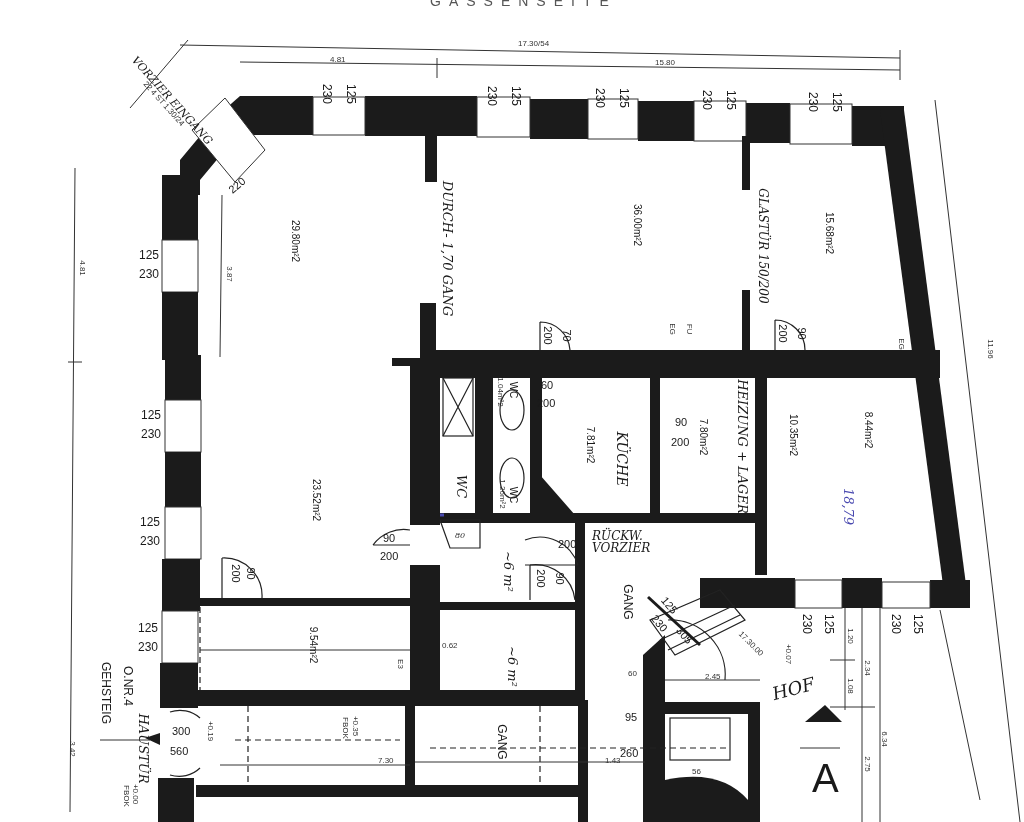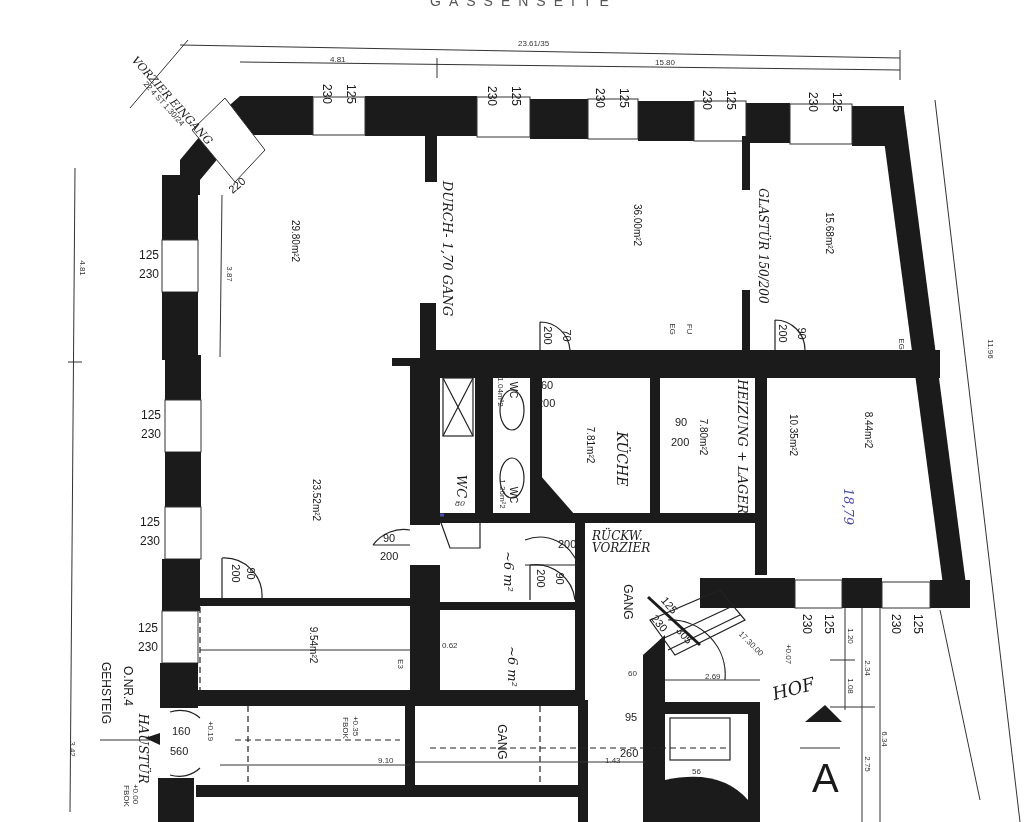--- a/index.html
+++ b/index.html
@@ -142,30 +142,30 @@
   <rect class="thin" x="443" y="378" width="30" height="58"></rect>
   <path class="thin" d="M443,378 L473,436 M473,378 L443,436"></path>
   <ellipse class="thin" cx="512" cy="410" rx="12" ry="20"></ellipse>
   <ellipse class="thin" cx="512" cy="478" rx="12" ry="20"></ellipse>
   <polygon points="540,475 575,515 540,515" fill="#1b1b1b"></polygon>
   <line x1="440" y1="515" x2="444" y2="515" stroke="#4a4ab0" stroke-width="3"></line>
 </svg>
 
 <div class="lbl" style="left:430px;top:-6px;font-size:14px;letter-spacing:8px;color:#555;">GASSENSEITE</div>
 
-<div class="lbl small" style="left:518px;top:40px;">23.61/35</div>
+<div class="lbl small" style="left:518px;top:40px;">17.30/54</div>
 <div class="lbl small" style="left:330px;top:56px;">4.81</div>
 <div class="lbl small" style="left:655px;top:59px;">15.80</div>
 <div class="lbl small rot90" style="left:74px;top:264px;">4.81</div>
 <div class="lbl small rot90" style="left:221px;top:270px;">3.87</div>
 <div class="lbl small rot90" style="left:980px;top:345px;">11.96</div>
 <div class="lbl small rot90" style="left:64px;top:745px;">3.42</div>
-<div class="lbl small" style="left:378px;top:757px;">9.10</div>
+<div class="lbl small" style="left:378px;top:757px;">7.30</div>
 <div class="lbl small" style="left:605px;top:757px;">1.43</div>
-<div class="lbl small" style="left:705px;top:673px;">2.69</div>
+<div class="lbl small" style="left:705px;top:673px;">2.45</div>
 <div class="lbl small" style="left:442px;top:642px;">0.62</div>
 <div class="lbl small" style="left:628px;top:670px;">60</div>
 <div class="lbl small" style="left:692px;top:768px;">56</div>
 <div class="lbl small rot90" style="left:842px;top:632px;">1.20</div>
 <div class="lbl small rot90" style="left:842px;top:682px;">1.08</div>
 <div class="lbl small rot90" style="left:859px;top:664px;">2.34</div>
 <div class="lbl small rot90" style="left:876px;top:735px;">6.34</div>
 <div class="lbl small rot90" style="left:859px;top:760px;">2.75</div>
 
 <div class="lbl win-lbl rot90" style="left:317px;top:88px;">230</div>
@@ -242,24 +242,24 @@
 <div class="lbl door-lbl rot90" style="left:560px;top:330px;">70</div>
 <div class="lbl door-lbl rot90" style="left:538px;top:330px;">200</div>
 <div class="lbl door-lbl" style="left:541px;top:380px;">60</div>
 <div class="lbl door-lbl" style="left:537px;top:398px;">200</div>
 <div class="lbl door-lbl" style="left:675px;top:417px;">90</div>
 <div class="lbl door-lbl" style="left:671px;top:437px;">200</div>
 <div class="lbl door-lbl rot90" style="left:244px;top:568px;">90</div>
 <div class="lbl door-lbl rot90" style="left:226px;top:568px;">200</div>
 <div class="lbl door-lbl" style="left:383px;top:533px;">90</div>
 <div class="lbl door-lbl" style="left:380px;top:551px;">200</div>
-<div class="lbl hand small" style="left:455px;top:500px;">80</div>
+<div class="lbl hand small" style="left:455px;top:532px;">80</div>
 <div class="lbl door-lbl" style="left:558px;top:539px;">200</div>
 <div class="lbl door-lbl rot90" style="left:553px;top:573px;">90</div>
 <div class="lbl door-lbl rot90" style="left:531px;top:573px;">200</div>
-<div class="lbl door-lbl" style="left:172px;top:726px;">160</div>
+<div class="lbl door-lbl" style="left:172px;top:726px;">300</div>
 <div class="lbl door-lbl" style="left:170px;top:746px;">560</div>
 <div class="lbl door-lbl" style="left:625px;top:712px;">95</div>
 <div class="lbl door-lbl" style="left:620px;top:748px;">260</div>
 <div class="lbl door-lbl" style="left:228px;top:180px;transform:rotate(-40deg);">220</div>
 <div class="lbl door-lbl" style="left:660px;top:600px;transform:rotate(50deg);">125</div>
 <div class="lbl door-lbl" style="left:650px;top:618px;transform:rotate(50deg);">230</div>
 <div class="lbl door-lbl" style="left:675px;top:630px;transform:rotate(50deg);">305</div>
 
 </body></html>

